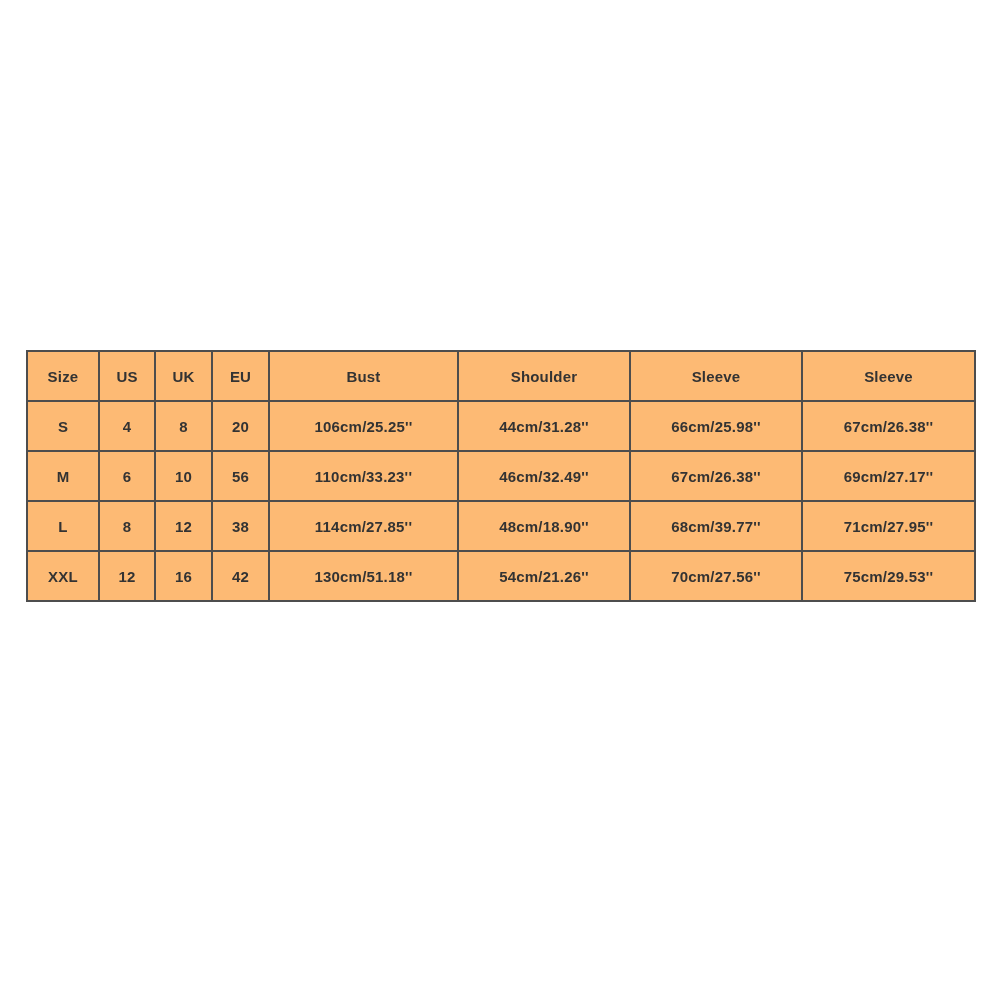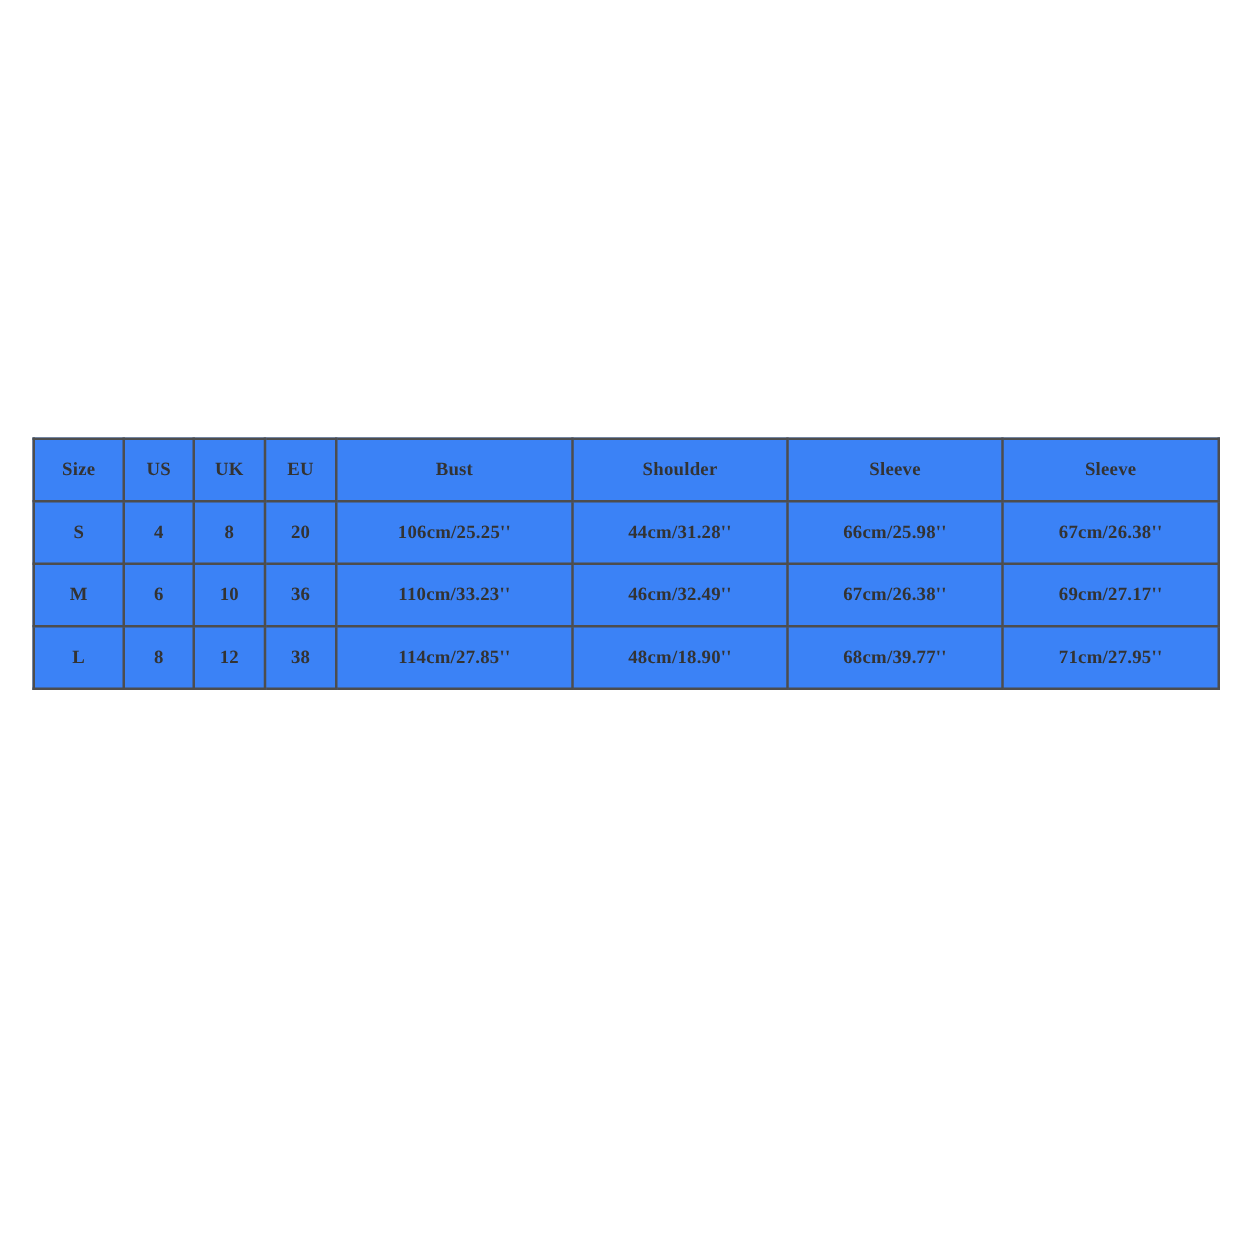--- a/index.html
+++ b/index.html
@@ -17,22 +17,21 @@
   .size-table-wrap {
     position: absolute;
     left: 26px;
     top: 350px;
     width: 948px;
   }
   table.size-chart {
     width: 100%;
     border-collapse: collapse;
     table-layout: fixed;
-    background: #3b82f6;
-    font-family: Liberation Serif, serif;
+    background: #fdba74;
   }
   table.size-chart th,
   table.size-chart td {
     border: 2px solid #4d4d4d;
     height: 50px;
     text-align: center;
     vertical-align: middle;
     font-weight: bold;
     font-size: 15px;
     color: #333333;
@@ -87,32 +86,42 @@
             <td>20</td>
             <td>106cm/25.25''</td>
             <td>44cm/31.28''</td>
             <td>66cm/25.98''</td>
             <td>67cm/26.38''</td>
           </tr>
           <tr>
             <td>M</td>
             <td>6</td>
             <td>10</td>
-            <td>36</td>
+            <td>56</td>
             <td>110cm/33.23''</td>
             <td>46cm/32.49''</td>
             <td>67cm/26.38''</td>
             <td>69cm/27.17''</td>
           </tr>
           <tr>
             <td>L</td>
             <td>8</td>
             <td>12</td>
             <td>38</td>
             <td>114cm/27.85''</td>
             <td>48cm/18.90''</td>
             <td>68cm/39.77''</td>
             <td>71cm/27.95''</td>
           </tr>
+          <tr>
+            <td>XXL</td>
+            <td>12</td>
+            <td>16</td>
+            <td>42</td>
+            <td>130cm/51.18''</td>
+            <td>54cm/21.26''</td>
+            <td>70cm/27.56''</td>
+            <td>75cm/29.53''</td>
+          </tr>
         </tbody>
     </table>
   </div>
 </div>
 
 </body></html>

